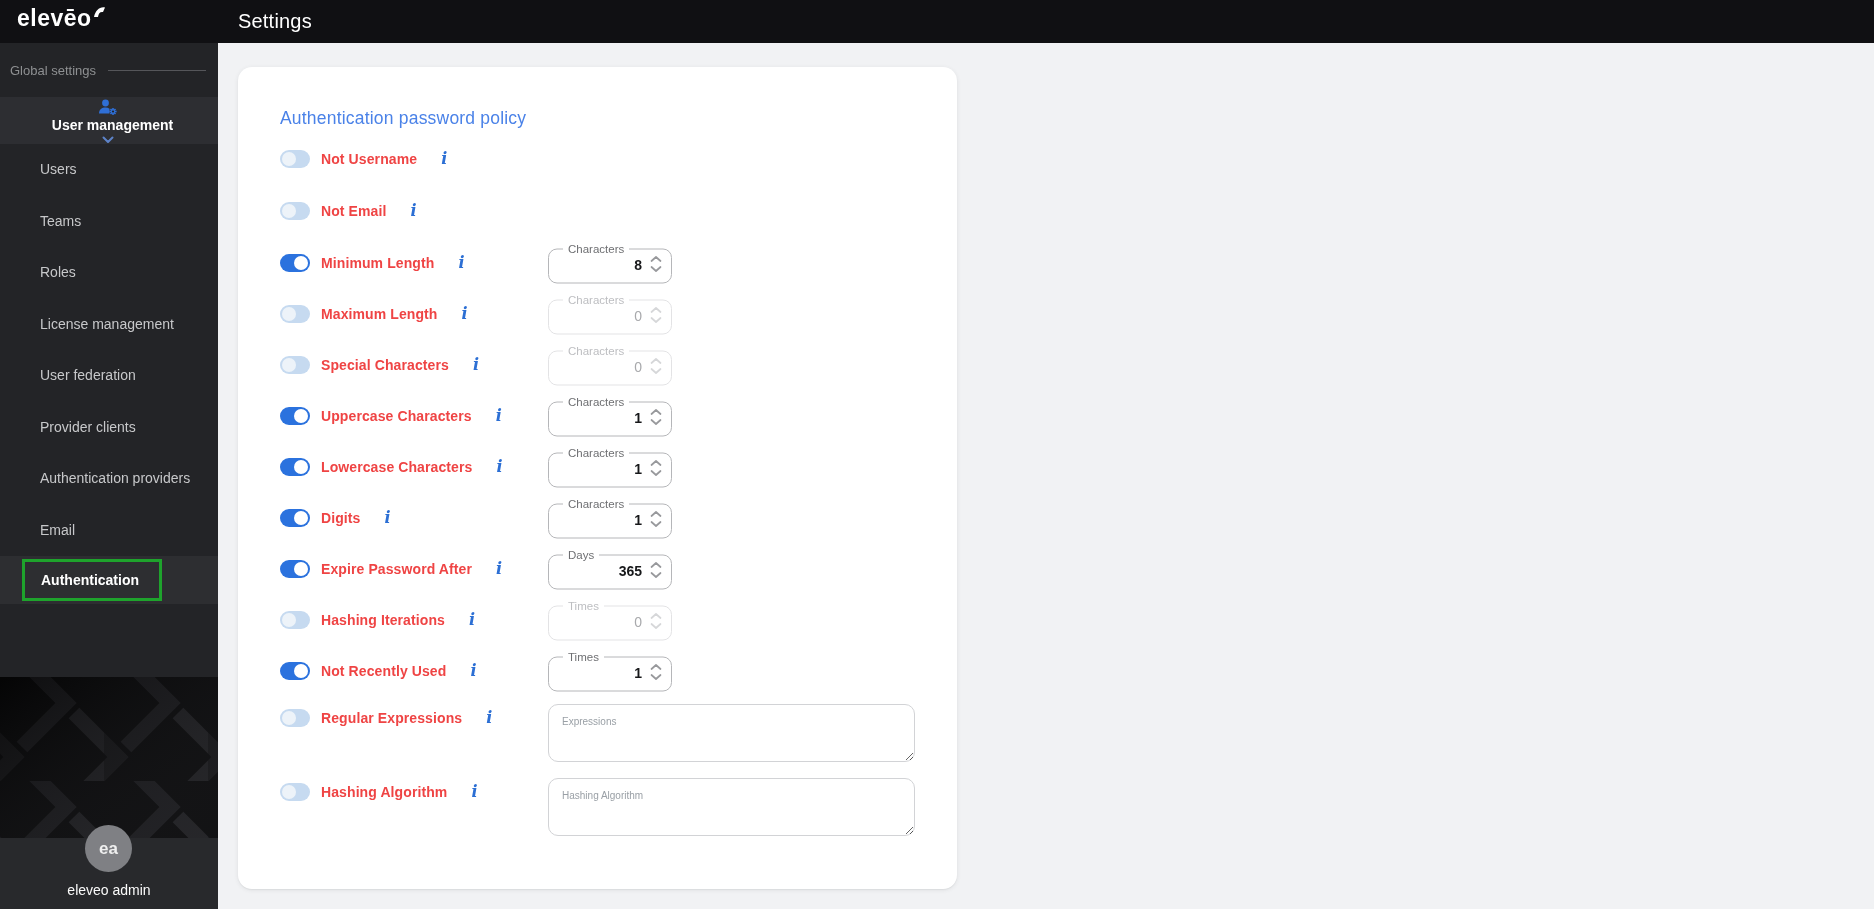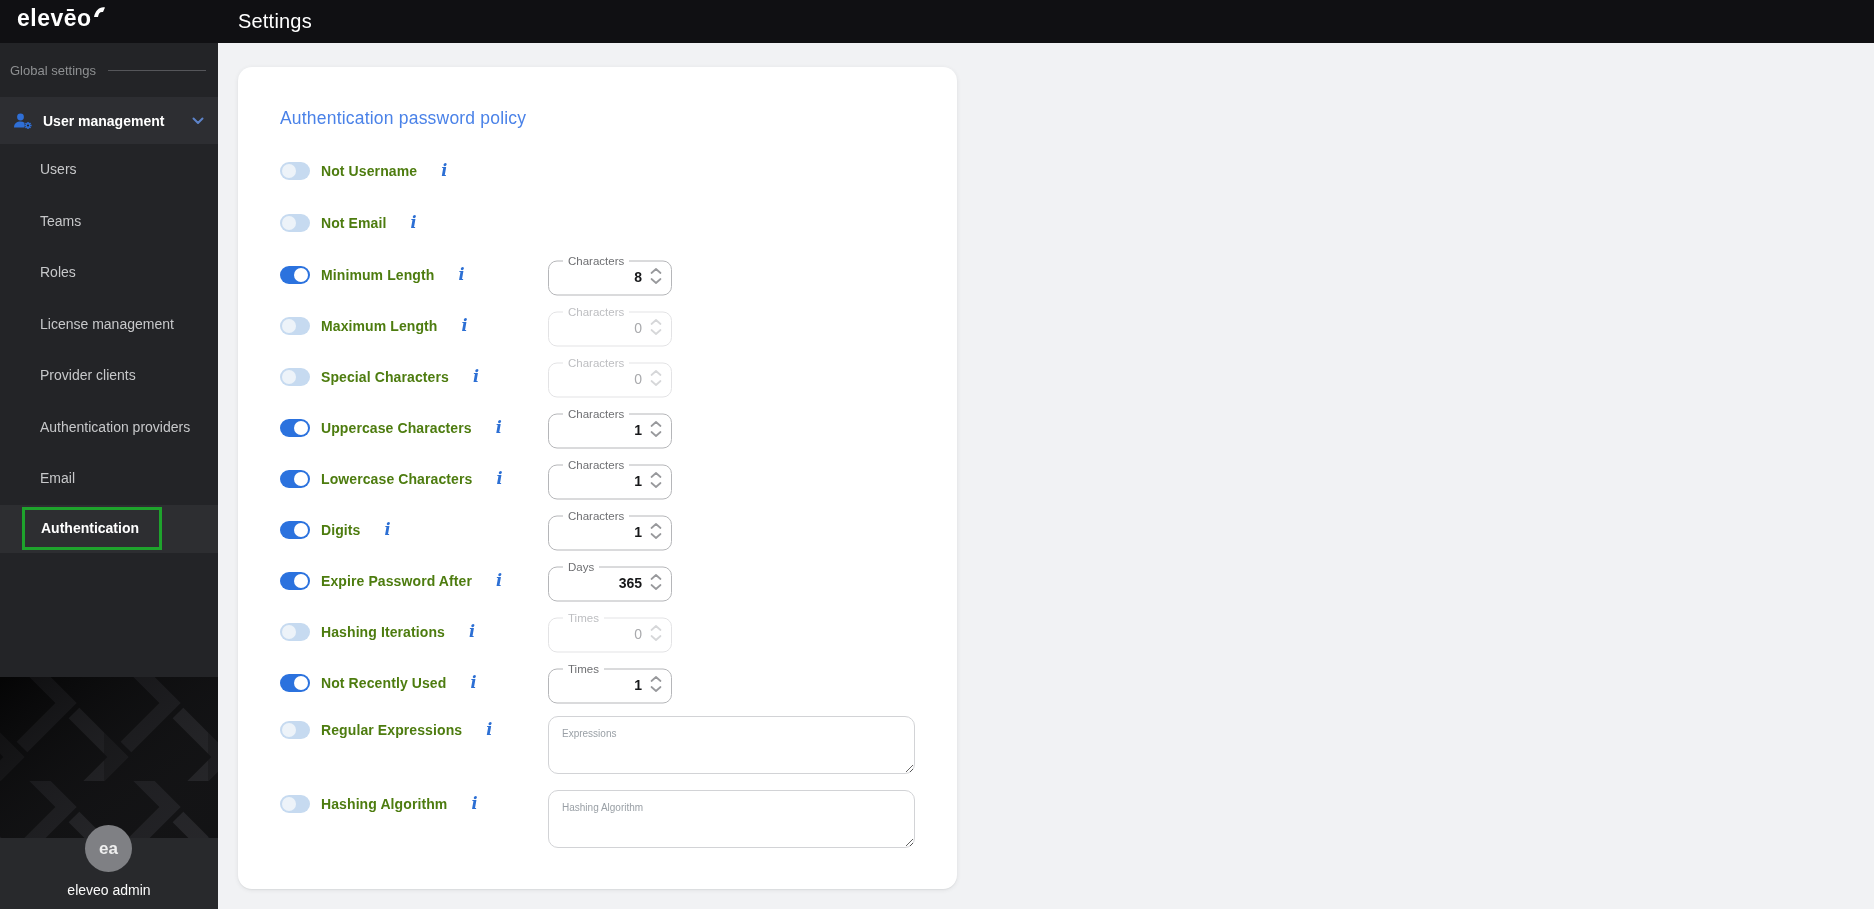--- a/index.html
+++ b/index.html
@@ -9,42 +9,42 @@
   .topbar { position:absolute; top:0; left:0; width:1874px; height:43px; background:#101013; display:flex; align-items:center; z-index:30; }
   .logo { position:absolute; left:17px; top:3px; display:flex; align-items:flex-start; color:#fff; cursor:pointer; }
   .logo-text { font-size:23px; font-weight:600; letter-spacing:.5px; line-height:30px; }
   .logo-mark { margin:2px 0 0 1px; }
   .page-title { position:absolute; left:238px; top:0; height:43px; display:flex; align-items:center; color:#fff; font-size:20px; font-weight:400; letter-spacing:.2px; }
 
   
   .sidebar { position:absolute; top:43px; left:0; width:218px; height:866px; background:#232427; color:#c7c8ca; z-index:20; }
   .sb-global { height:54px; display:flex; align-items:center; padding:0 10px; color:#8e9092; font-size:13px; }
   .sb-global .sb-line { flex:1; height:1px; background:#55565a; margin-left:12px; margin-right:2px; }
-  .sb-parent { height:47px; background:#2d2e32; display:flex; align-items:center; padding:0 14px 0 12px; cursor:pointer; }
+  .sb-parent { height:47px; background:#2d2e32; display:flex; align-items:center; padding:0 14px 0 12px; cursor:pointer;flex-direction:column; }
   .sb-parent .sb-parent-label { color:#fff; font-size:14px; font-weight:700; margin-left:9px; flex:1; }
   .sb-item { min-height:51.5px; display:flex; align-items:center; padding:0 24px 0 40px; font-size:14px; line-height:1.35; cursor:pointer; }
   .sb-item.selected { min-height:48px; background:#2d2e31; color:#fff; font-weight:700; padding:0 0 0 22px; }
   .hl-box { border:3px solid #1ea32c; padding:9px 20px 9px 16px; display:inline-block; }
   .sb-pattern { position:absolute; top:634px; left:0; width:218px; height:161px; overflow:hidden; background:#0a0a0b; }
   .sb-footer { position:absolute; bottom:0; left:0; width:218px; height:71px; background:#28292c; }
   .avatar { position:absolute; top:782px; left:85px; width:47px; height:47px; border-radius:50%; background:#7f8084; display:flex; align-items:center; justify-content:center; color:#efefef; font-size:17px; font-weight:700; cursor:pointer; z-index:5; }
   .uname { position:absolute; top:839px; left:0; width:218px; text-align:center; color:#fafafa; font-size:14px; }
 
   
   .main { position:absolute; top:43px; left:218px; width:1656px; height:866px; background:#f1f2f4; }
   .card { position:absolute; top:24px; left:20px; width:719px; height:822px; background:#fff; border-radius:14px; box-shadow:0 1px 4px rgba(60,64,67,.10), 0 1px 1px rgba(60,64,67,.06); padding:40px 42px 0 42px; }
-  .card-title { color:#4a82e8; font-size:17.5px; font-weight:500; line-height:22px; margin-bottom:16px; letter-spacing:.2px; }
+  .card-title { color:#4a82e8; font-size:17.5px; font-weight:500; line-height:22px; margin-bottom:4px; letter-spacing:.2px; }
 
   .prow { position:relative; display:flex; align-items:center; height:51px; }
   .prow.h52 { height:52px; }
   .prow.ta-row { height:74px; align-items:flex-start; }
   .prow.ta-row2 { height:75px; }
   .ta-row .prow-left { margin-top:13px; }
   .prow-left { display:flex; align-items:center; }
-  .prow-label { font-size:14px; font-weight:700; color:#4d7c0f; margin-left:11px; letter-spacing:.1px; }
+  .prow-label { font-size:14px; font-weight:700; color:#ef4444; margin-left:11px; letter-spacing:.1px; }
   .info-i { margin-left:24px; color:#2c6fd4; font-family:"DejaVu Serif",serif; font-style:italic; font-weight:700; font-size:16px; line-height:1; cursor:pointer; }
 
   
   .switch { position:relative; width:30px; height:18px; border-radius:9px; flex:0 0 30px; cursor:pointer; }
   .switch.on { background:#2b72de; }
   .switch.off { background:#c6daf0; }
   .switch .knob { position:absolute; top:2px; width:14px; height:14px; border-radius:50%; }
   .switch.on .knob { right:2px; background:#ffffff; }
   .switch.off .knob { left:2px; background:#edf3f9; }
 
@@ -116,20 +116,23 @@
       <div class="sb-item">
         <span>Teams</span>
       </div>
       <div class="sb-item">
         <span>Roles</span>
       </div>
       <div class="sb-item">
         <span>License management</span>
       </div>
       <div class="sb-item">
+        <span>User federation</span>
+      </div>
+      <div class="sb-item">
         <span>Provider clients</span>
       </div>
       <div class="sb-item">
         <span>Authentication providers</span>
       </div>
       <div class="sb-item">
         <span>Email</span>
       </div>
       <div class="sb-item selected">
         <span class="hl-box"><span>Authentication</span></span>

